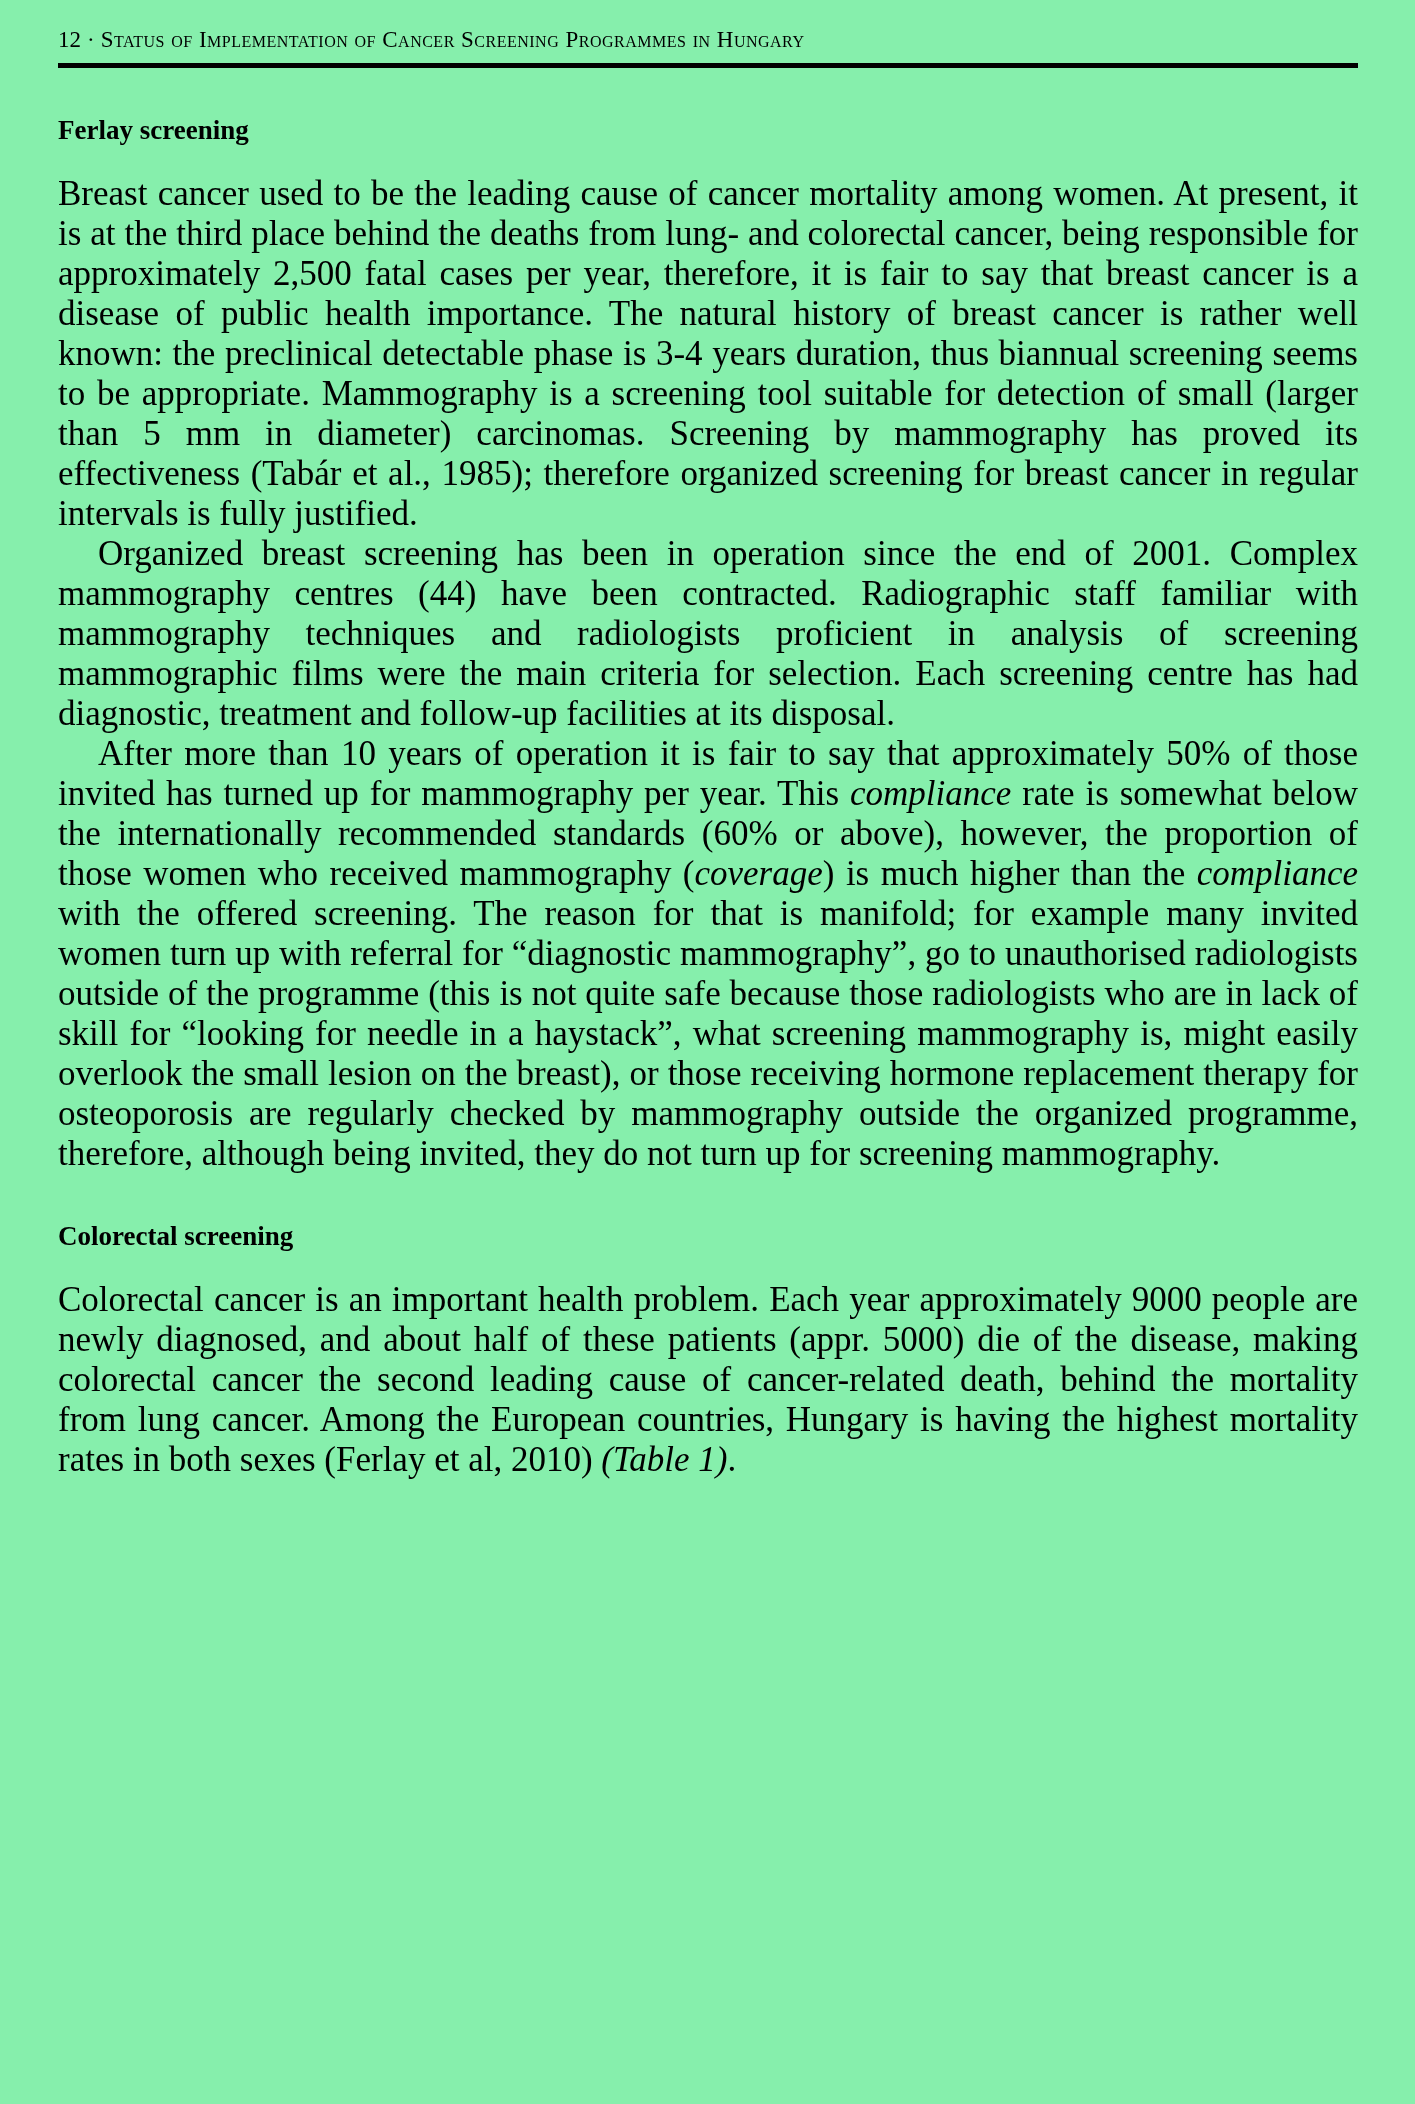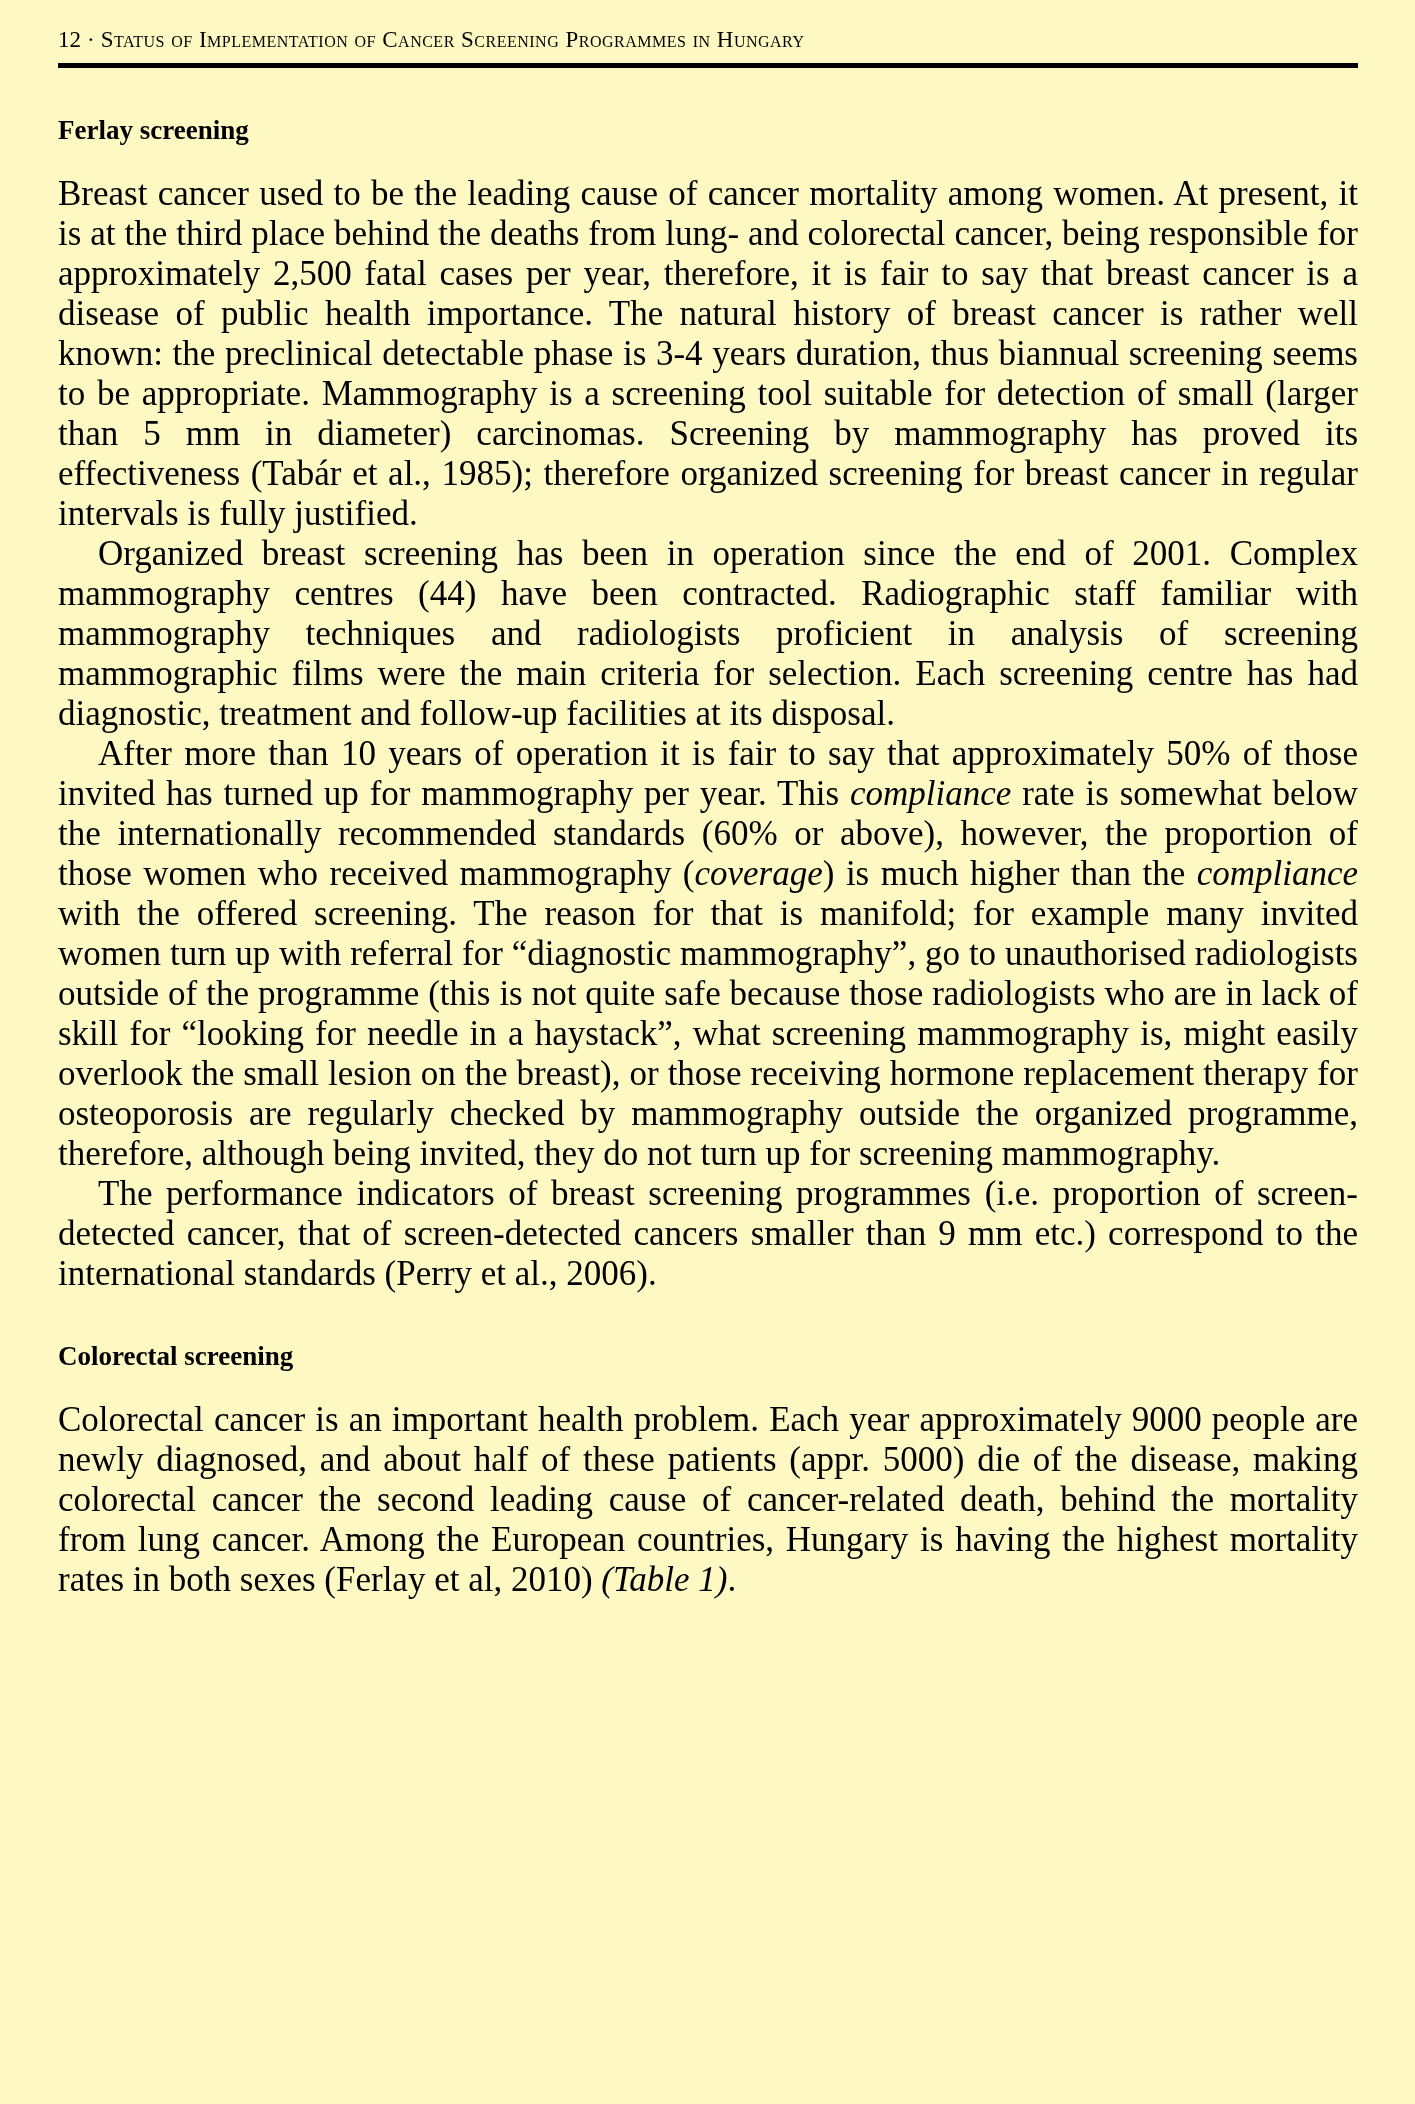--- a/index.html
+++ b/index.html
@@ -4,21 +4,21 @@
 <style>
   html, body {
     margin: 0;
     padding: 0;
     background: #ffffff;
   }
   .page {
     position: relative;
     width: 1415px;
     height: 2104px;
-    background: #fef9c3;
+    background: #86efac;
     color: #000000;
     font-family: "Liberation Serif", "DejaVu Serif", serif;
     overflow: hidden;
     box-sizing: border-box;
   }
   .content {
     padding: 26px 57px 0 58px;
     box-sizing: border-box;
   }
   .running-header {
@@ -71,21 +71,20 @@
     </div>
 
     <div class="header-rule"></div>
 
     <div>
         <section>
           <h2 class="section-heading">Ferlay screening</h2>
           <p class="body-paragraph"><span>Breast cancer used to be the leading cause of cancer mortality among women. At present, it is at the third place behind the deaths from lung- and colorectal cancer, being responsible for approximately 2,500 fatal cases per year, therefore, it is fair to say that breast cancer is a disease of public health importance. The natural history of breast cancer is rather well known: the preclinical detectable phase is 3-4 years duration, thus biannual screening seems to be appropriate. Mammography is a screening tool suitable for detection of small (larger than 5 mm in diameter) carcinomas. Screening by mammography has proved its effectiveness (Tabár et al., 1985); therefore organized screening for breast cancer in regular intervals is fully justified.</span></p>
           <p class="body-paragraph indent"><span>Organized breast screening has been in operation since the end of 2001. Complex mammography centres (44) have been contracted. Radiographic staff familiar with mammography techniques and radiologists proficient in analysis of screening mammographic films were the main criteria for selection. Each screening centre has had diagnostic, treatment and follow-up facilities at its disposal.</span></p>
           <p class="body-paragraph indent"><span>After more than 10 years of operation it is fair to say that approximately 50% of those invited has turned up for mammography per year. This </span><em>compliance</em><span> rate is somewhat below the internationally recommended standards (60% or above), however, the proportion of those women who received mammography (</span><em>coverage</em><span>) is much higher than the </span><em>compliance</em><span> with the offered screening. The reason for that is manifold; for example many invited women turn up with referral for “diagnostic mammography”, go to unauthorised radiologists outside of the programme (this is not quite safe because those radiologists who are in lack of skill for “looking for needle in a haystack”, what screening mammography is, might easily overlook the small lesion on the breast), or those receiving hormone replacement therapy for osteoporosis are regularly checked by mammography outside the organized programme, therefore, although being invited, they do not turn up for screening mammography.</span></p>
-          <p class="body-paragraph indent"><span>The performance indicators of breast screening programmes (i.e. proportion of screen-detected cancer, that of screen-detected cancers smaller than 9 mm etc.) correspond to the international standards (Perry et al., 2006).</span></p>
         </section>
         <section>
           <h2 class="section-heading">Colorectal screening</h2>
           <p class="body-paragraph"><span>Colorectal cancer is an important health problem. Each year approximately 9000 people are newly diagnosed, and about half of these patients (appr. 5000) die of the disease, making colorectal cancer the second leading cause of cancer-related death, behind the mortality from lung cancer. Among the European countries, Hungary is having the highest mortality rates in both sexes (Ferlay et al, 2010) </span><em>(Table 1)</em><span>.</span></p>
         </section>
       </div>
 
   </div>
 </div>
 

